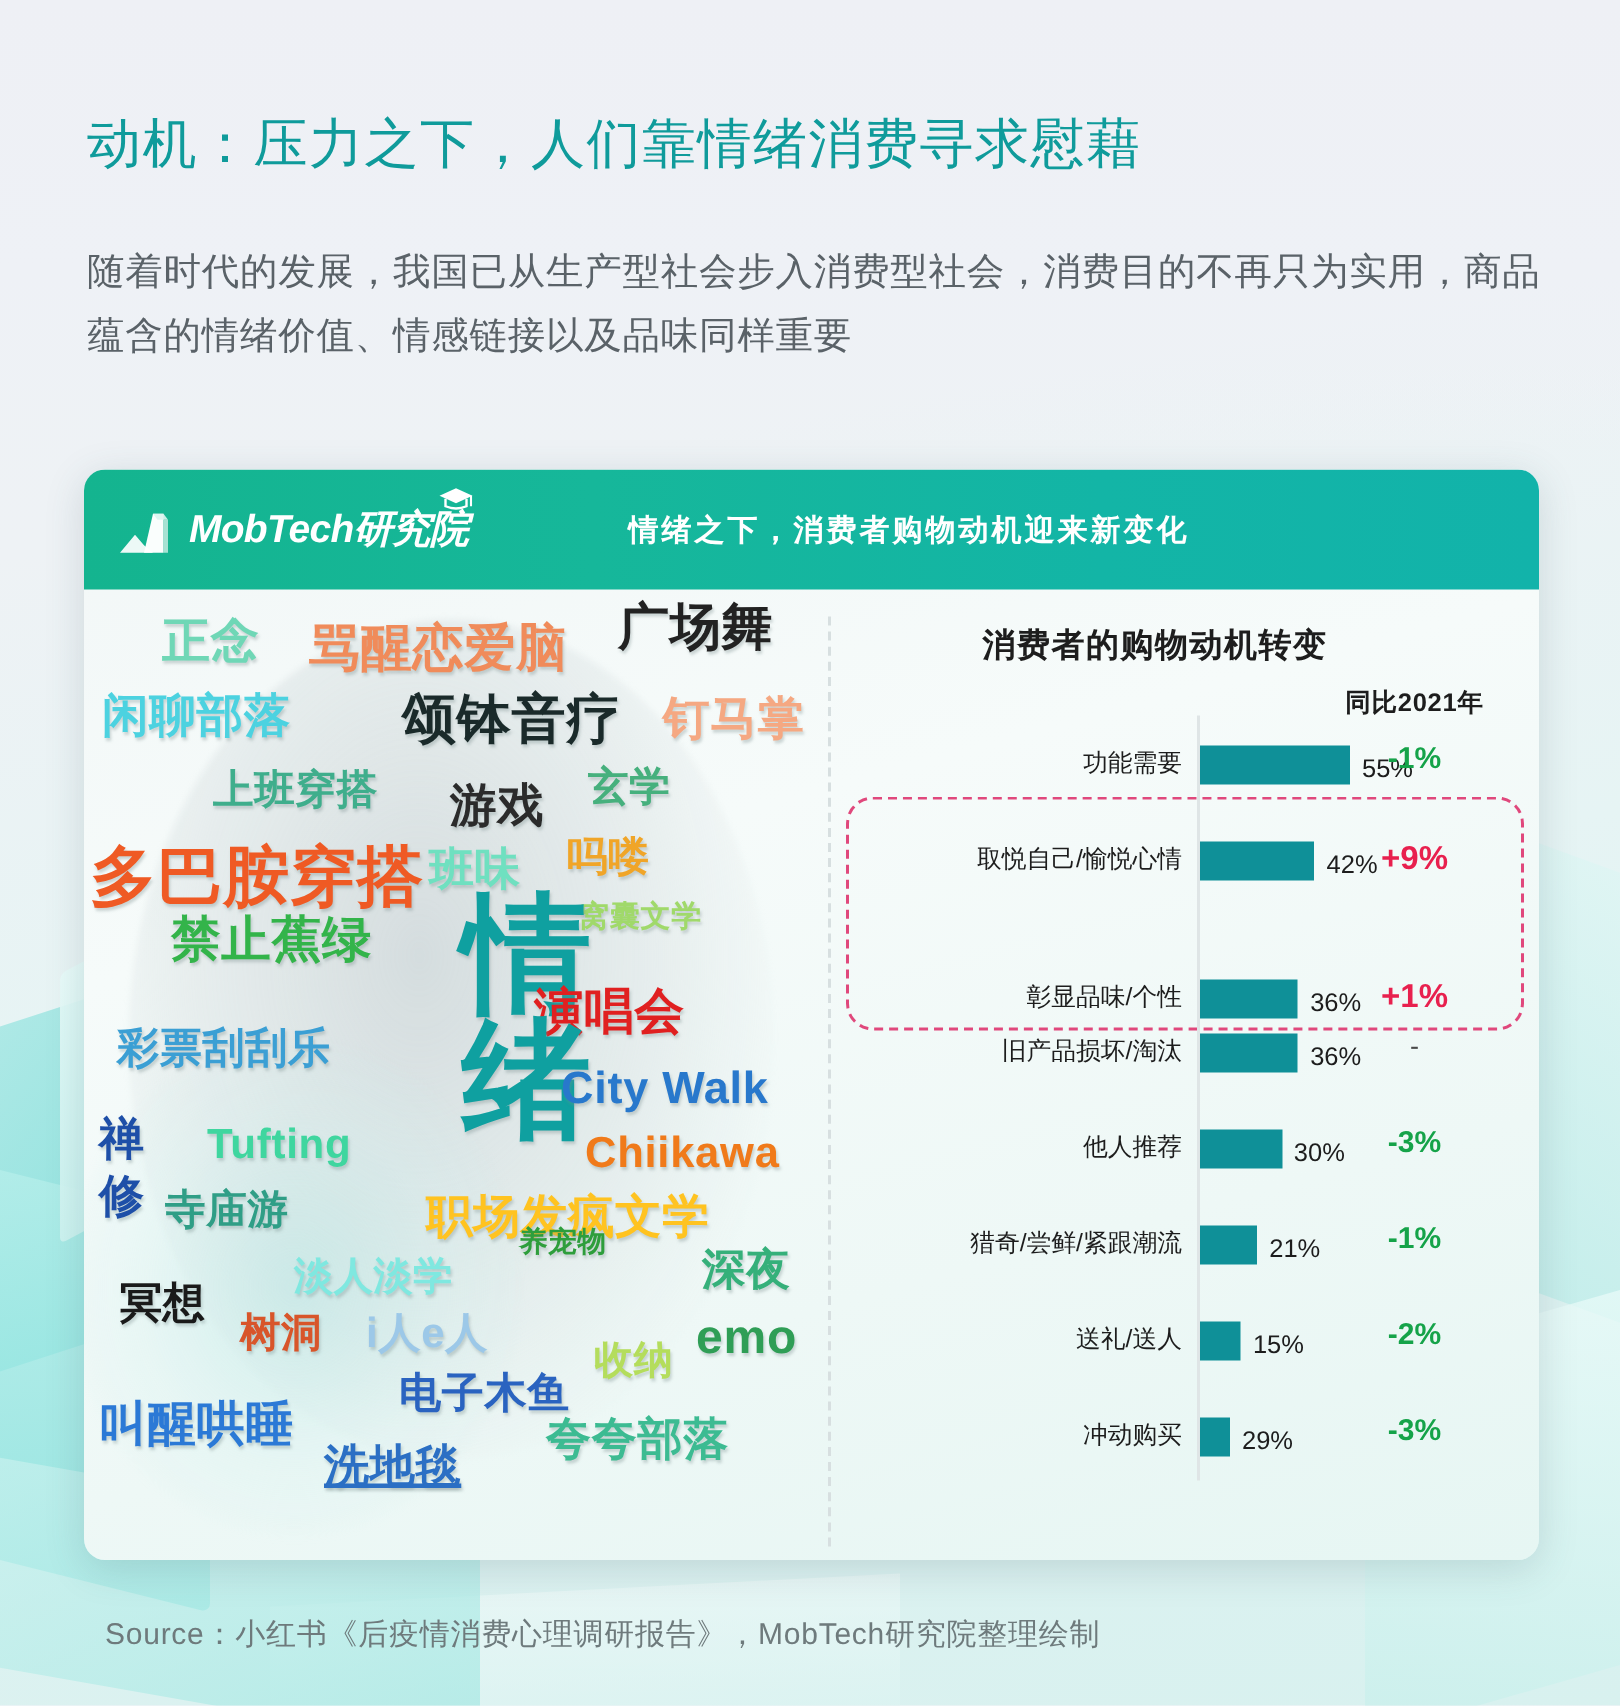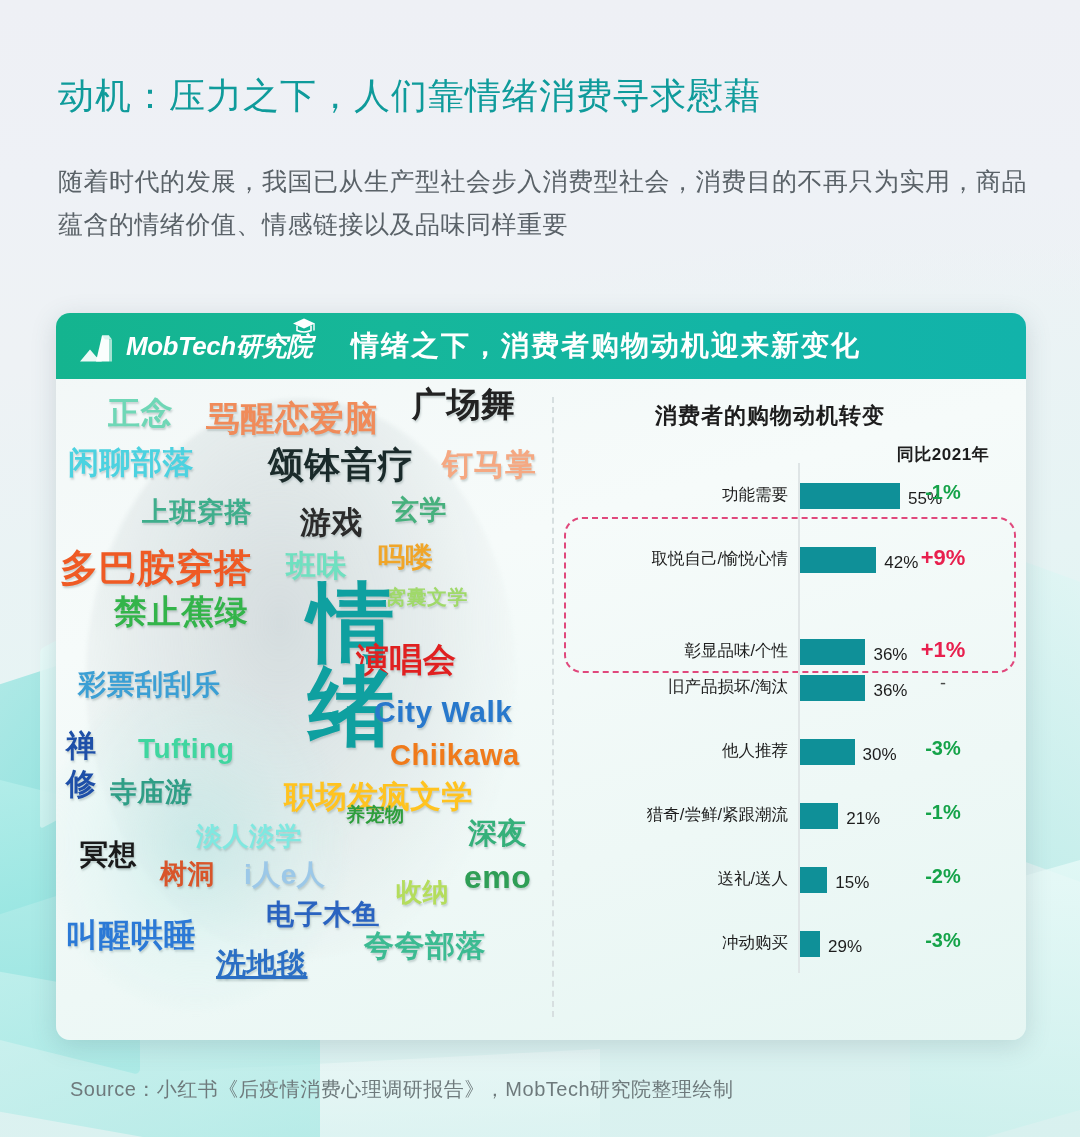--- a/index.html
+++ b/index.html
@@ -59,38 +59,38 @@
 
   
   #card{
     position:absolute;left:56px;top:313px;width:970px;height:727px;
     z-index:4;border-radius:14px;
     box-shadow:0 6px 26px rgba(60,90,100,.18);
     overflow:hidden;
     background:linear-gradient(165deg,#f2f7f7 0%,#f6fbfa 35%,#eef8f6 70%,#e6f6f3 100%);
   }
   .card-banner{
-    position:relative;height:66px;width:100%;
+    position:relative;height:80px;width:100%;
     background:linear-gradient(90deg,#14b48f 0%,#16b79a 35%,#13b5a6 70%,#12b3aa 100%);
     display:flex;align-items:center;
   }
   .logo{
     position:absolute;left:22px;top:50%;transform:translateY(-50%);
     display:flex;align-items:center;gap:6px;
   }
   .logo-mark{width:42px;height:34px;flex:0 0 auto;}
   .logo-text{
     position:relative;
     font-size:26px;font-weight:bold;font-style:italic;color:#ffffff;
     letter-spacing:-.5px;white-space:nowrap;
   }
   .cap{position:absolute;right:-4px;top:-11px;width:24px;height:16px;}
   .banner-title{
     position:absolute;left:0;right:0;text-align:center;
-    font-size:28px;font-weight:bold;color:#ffffff;letter-spacing:2px;
+    font-size:20px;font-weight:bold;color:#ffffff;letter-spacing:2px;
     padding-left:130px;
   }
 
   .card-body{position:relative;height:549px;width:100%;}
 
   
   .divider{
     position:absolute;left:496px;top:18px;width:0;height:620px;
     border-left:2px dashed #d7dfe0;
   }
@@ -212,21 +212,21 @@
       <div class="cloud-blob2"></div>
     <div class="w shadow" style="left: 52px; top: 18px; font-size: 32px; color: rgb(111, 215, 182);">正念</div>
         <div class="w shadow" style="left: 150px; top: 22px; font-size: 34px; color: rgb(240, 139, 90);">骂醒恋爱脑</div>
         <div class="w shadow" style="left: 356px; top: 8px; font-size: 34px; color: rgb(34, 34, 34);">广场舞</div>
         <div class="w shadow" style="left: 12px; top: 68px; font-size: 31px; color: rgb(76, 210, 224);">闲聊部落</div>
         <div class="w shadow" style="left: 212px; top: 68px; font-size: 36px; color: rgb(26, 42, 42);">颂钵音疗</div>
         <div class="w shadow" style="left: 386px; top: 70px; font-size: 31px; color: rgb(245, 168, 130);">钉马掌</div>
         <div class="w shadow" style="left: 86px; top: 120px; font-size: 27px; color: rgb(63, 174, 140);">上班穿搭</div>
         <div class="w shadow" style="left: 244px; top: 128px; font-size: 31px; color: rgb(43, 43, 43);">游戏</div>
         <div class="w shadow" style="left: 336px; top: 118px; font-size: 27px; color: rgb(70, 176, 125);">玄学</div>
-        <div class="w shadow" style="left: 4px; top: 170px; font-size: 38px; color: rgb(239, 90, 36); font-family: Liberation Serif, serif;">多巴胺穿搭</div>
+        <div class="w shadow" style="left: 4px; top: 170px; font-size: 44px; color: rgb(239, 90, 36); font-family: Liberation Serif, serif;">多巴胺穿搭</div>
         <div class="w shadow" style="left: 230px; top: 172px; font-size: 30px; color: rgb(111, 224, 192);">班味</div>
         <div class="w shadow" style="left: 322px; top: 165px; font-size: 27px; color: rgb(240, 165, 40);">吗喽</div>
         <div class="w shadow" style="left: 330px; top: 208px; font-size: 20px; color: rgb(160, 217, 106);">窝囊文学</div>
         <div class="w shadow" style="left: 58px; top: 216px; font-size: 33px; color: rgb(51, 180, 74);">禁止蕉绿</div>
         <div class="w shadow" style="left: 252px; top: 200px; font-size: 86px; color: rgb(15, 160, 160);">情</div>
         <div class="w shadow" style="left: 300px; top: 264px; font-size: 33px; color: rgb(224, 32, 32);">演唱会</div>
         <div class="w shadow" style="left: 22px; top: 292px; font-size: 28px; color: rgb(59, 159, 212);">彩票刮刮乐</div>
         <div class="w shadow" style="left: 252px; top: 284px; font-size: 86px; color: rgb(15, 160, 160);">绪</div>
         <div class="w shadow" style="left: 318px; top: 318px; font-size: 30px; color: rgb(40, 120, 204);">City Walk</div>
         <div class="w shadow" style="left: 10px; top: 352px; font-size: 30px; color: rgb(30, 79, 168);">禅</div>

